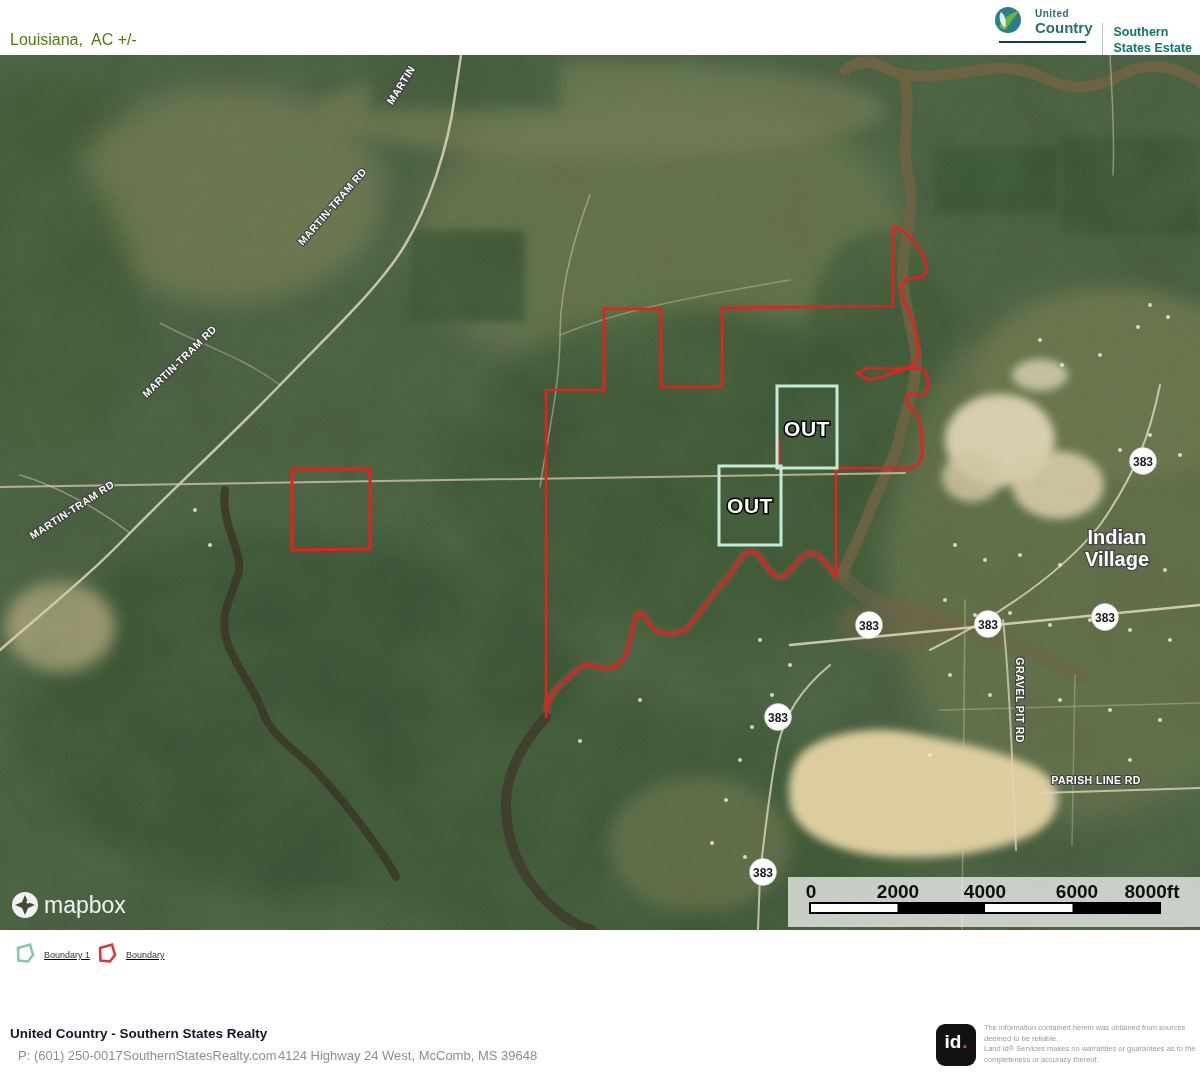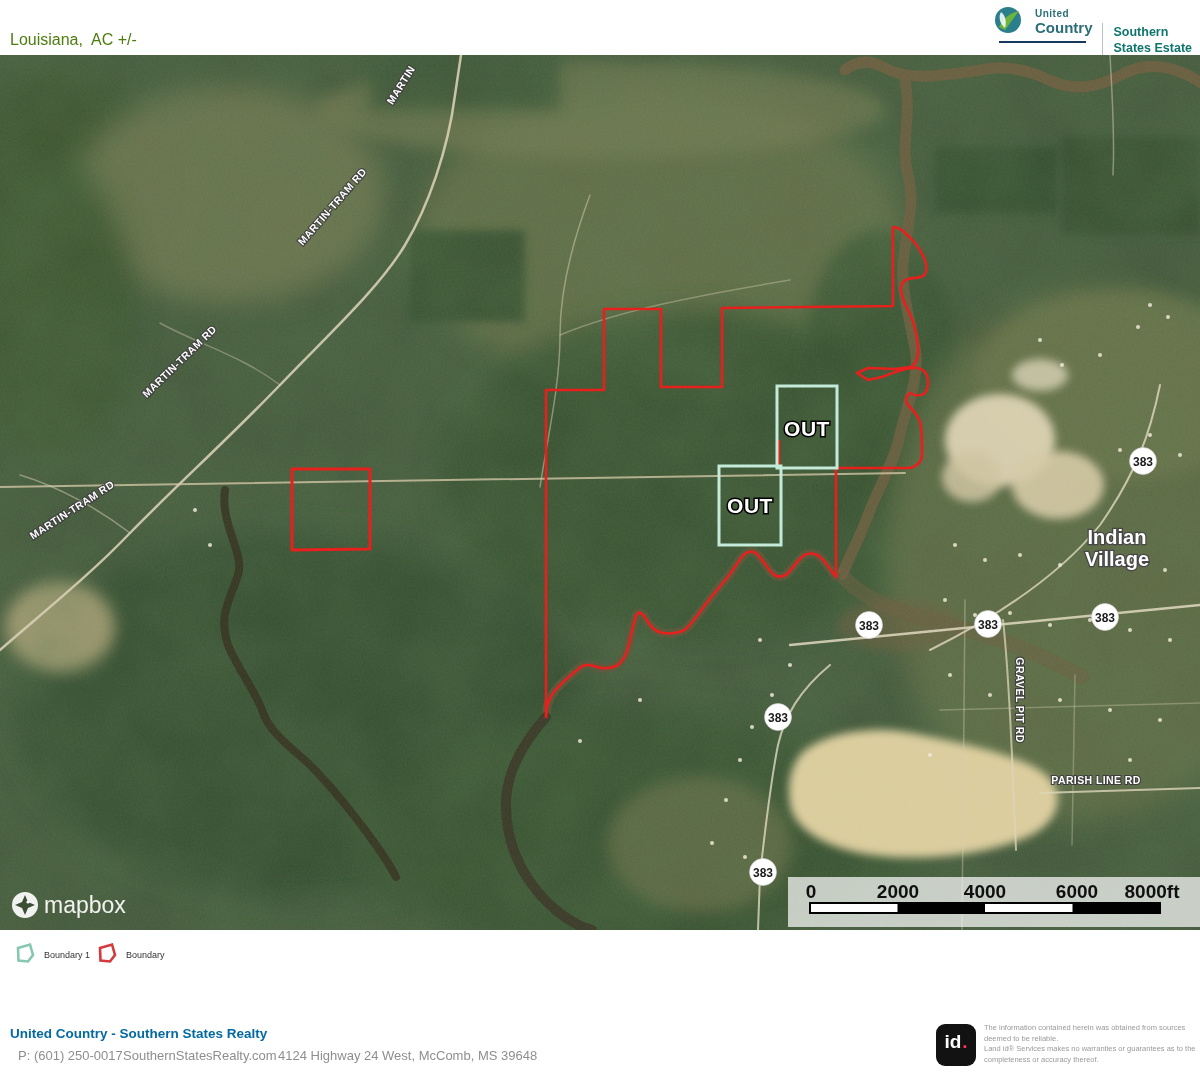--- a/index.html
+++ b/index.html
@@ -25,25 +25,25 @@
   .road-label{fill:#fff;font-size:10.5px;font-weight:bold;letter-spacing:.4px;
               paint-order:stroke;stroke:#3f3f3f;stroke-width:2.2px;}
   .place-label{fill:#fff;font-size:20px;font-weight:bold;paint-order:stroke;stroke:#474747;stroke-width:2.6px;}
   .out-label{fill:#fff;font-size:21px;font-weight:bold;letter-spacing:.5px;
              paint-order:stroke;stroke:#000;stroke-width:3px;}
   .shield-text{fill:#1a1a1a;font-size:12px;font-weight:bold;text-anchor:middle;}
   .scale-text{fill:#101010;font-size:19px;font-weight:bold;text-anchor:middle;}
   .mapbox-text{fill:#ffffff;font-size:23px;font-weight:500;opacity:.93;}
   
   .legend{position:absolute;left:0;top:930px;width:1200px;height:50px;background:#fff;}
-  .legend-item{position:absolute;top:12px;display:flex;align-items:center;gap:8px;}
+  .legend-item{position:absolute;top:12px;display:flex;align-items:center;gap:8px;text-decoration:underline;}
   .legend-item .lbl{font-size:9px;color:#333;}
   
   .footer{position:absolute;left:0;top:1018px;width:1200px;height:56px;background:#fff;}
-  .company{position:absolute;left:10px;top:8px;font-size:13.5px;font-weight:bold;color:#0369a1;}
+  .company{position:absolute;left:10px;top:8px;font-size:13.5px;font-weight:bold;color:#0f172a;}
   .contact{position:absolute;left:10px;top:30px;font-size:13px;color:#8e8e8e;}
   .contact .phone{position:absolute;left:8px;top:0;white-space:nowrap;}
   .contact .site{position:absolute;left:113px;top:0;white-space:nowrap;}
   .contact .addr{position:absolute;left:268px;top:0;white-space:nowrap;}
   .id-badge{position:absolute;left:936px;top:6px;width:40px;height:42px;background:#121212;
             border-radius:9px;display:flex;align-items:center;justify-content:center;}
   .id-badge span{color:#fff;font-size:19px;font-weight:bold;line-height:1;margin-bottom:7px;}
   .id-badge .dot{color:#ff3355;margin-left:1px;}
   .disclaimer{position:absolute;left:984px;top:5px;width:212px;font-size:7.5px;line-height:1.4;color:#9a9a9a;}
 </style>

